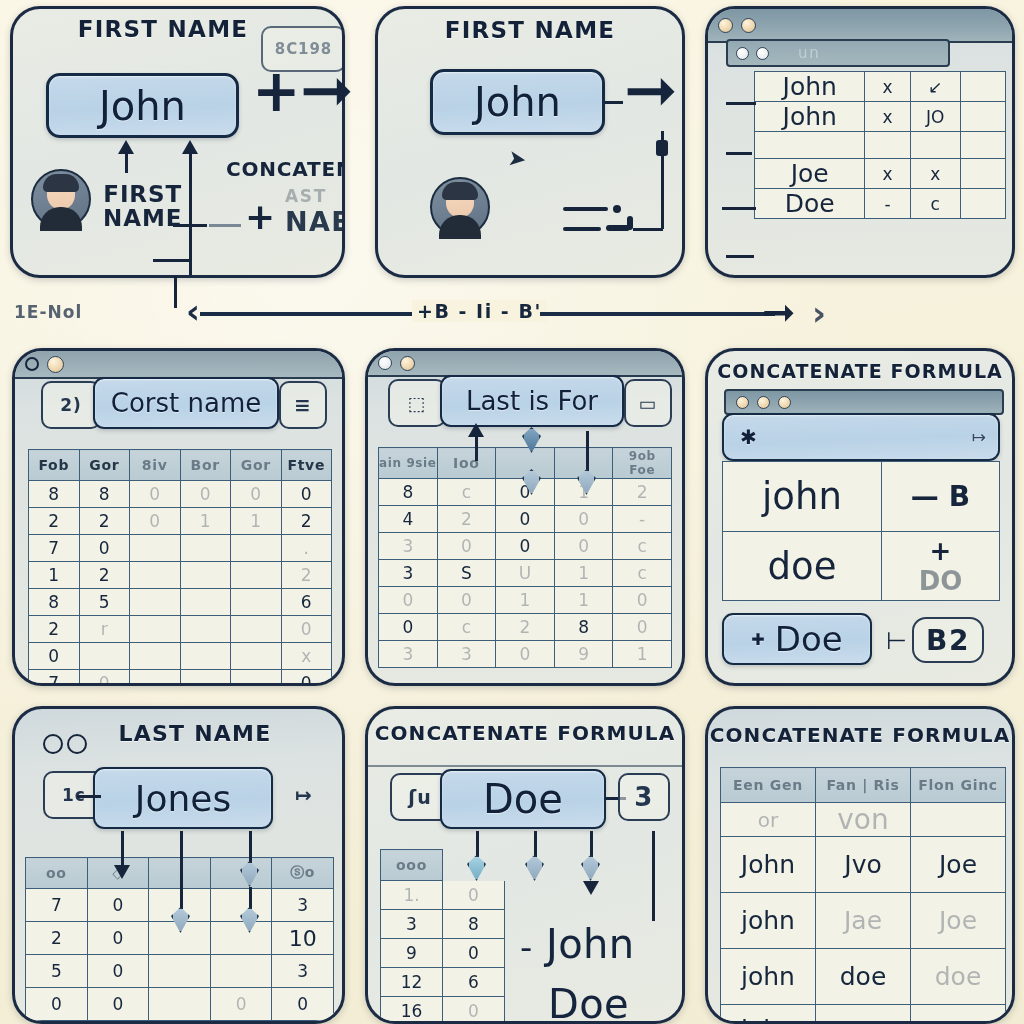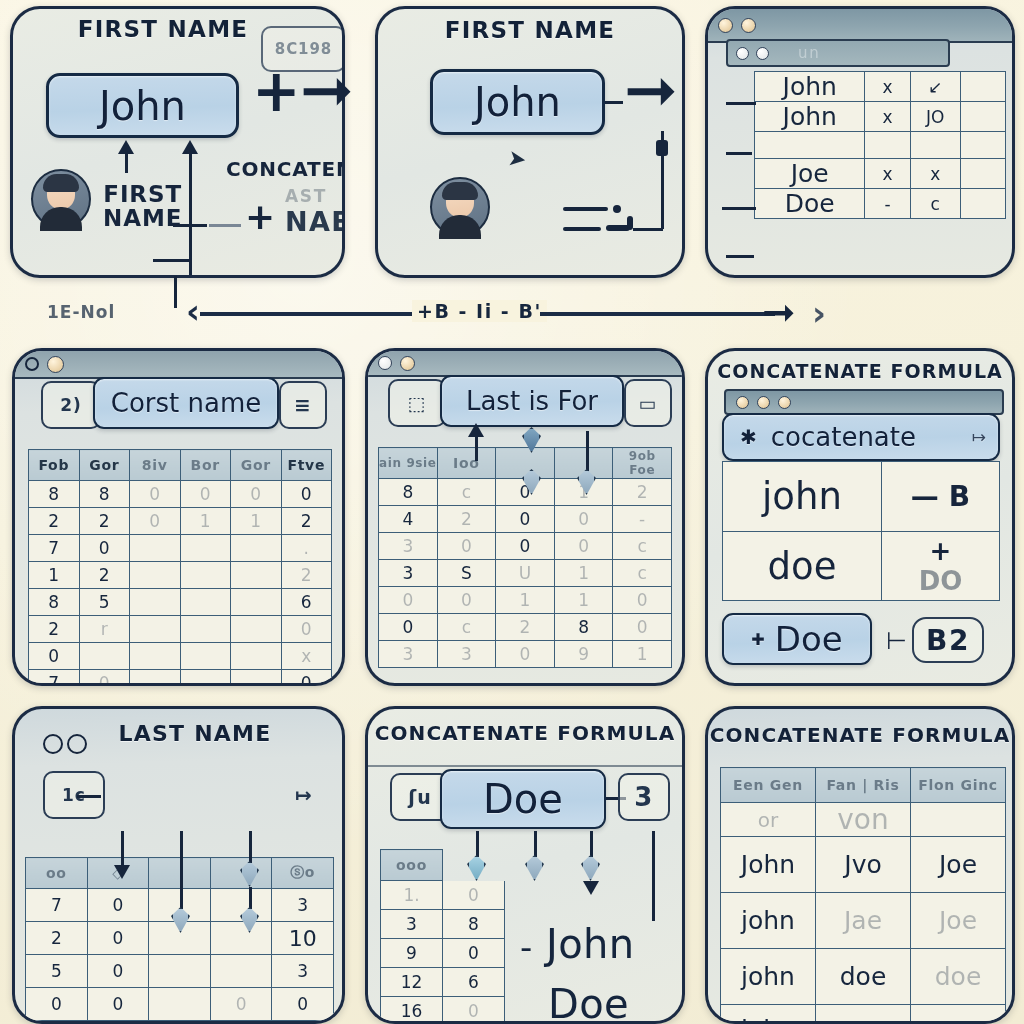--- a/index.html
+++ b/index.html
@@ -159,21 +159,21 @@
   .band-line {
     position: absolute; height: 3.5px; background: #1b2c46;
   }
   .band-label {
     position: absolute; color: #17273e; font-weight: bold;
     font-size: 19px; letter-spacing: .08em;
     background: #f8f3de; padding: 0 5px;
   }
   .band-ghost {
     position: absolute; color: #3b4a5c; font-weight: bold;
-    font-size: 17px; letter-spacing: .06em; opacity: .85; margin-left: 33px;
+    font-size: 17px; letter-spacing: .06em; opacity: .85;
   }
   .chev { position: absolute; color: #1b2c46; font-size: 34px; line-height: 1; font-weight: bold; }
 
   .stack-word {
     position: absolute; color: #15253d; font-size: 40px; font-weight: normal;
     letter-spacing: .01em;
   }
   .scribble {
     position: absolute; background: #16253c; border-radius: 2px;
   }
@@ -493,21 +493,20 @@
     <div class="cap" style="position:absolute; left:0; right:0; top:9px; font-size:19px;">CONCATENATE FORMULA</div>
 
     <div class="titlebar" style="top:38px; height:26px; left:16px; right:8px; border-radius:4px; border:2px solid #2a3c50;">
       <div class="dot" style="width:13px;height:13px;"></div>
       <div class="dot" style="width:13px;height:13px;"></div>
       <div class="dot" style="width:13px;height:13px;"></div>
     </div>
 
     <div class="field small" style="position:absolute; left:14px; top:62px; width:278px; height:48px; justify-content:flex-start; padding-left:16px; gap:14px;">
       <span style="font-size:20px;">✱</span>
-      <span>cocatenate</span>
       <span style="font-size:17px; margin-left:auto; margin-right:12px; opacity:.8;">↦</span>
     </div>
 
     <div style="position:absolute; left:14px; top:110px; width:278px; height:140px; border:1.6px solid #3c5e78; background:#f3f2e6;">
       <div style="display:flex; height:70px; border-bottom:1.6px solid #3c5e78;">
         <div style="flex:1.35; display:flex; align-items:center; justify-content:center; font-size:37px; color:#16253c; border-right:1.6px solid #3c5e78;">john</div>
         <div style="flex:1; display:flex; align-items:center; justify-content:center; gap:10px; font-size:28px; font-weight:bold; color:#16253c;">
           <span>—</span>
           <span>B</span>
         </div>
@@ -528,20 +527,21 @@
     <div style="position:absolute; left:178px; top:276px; font-size:24px; color:#16253c;">⊢</div>
     <div class="ghostbox" style="position:absolute; left:204px; top:266px; width:72px; height:46px; font-size:28px; border-radius:14px; color:#16253c;">B2</div>
   </div>
 
   <div class="panel win" style="left:12px; top:706px; width:333px; height:318px;">
     <div class="cap" style="position:absolute; left:80px; top:12px; width:200px; font-size:22px;">LAST NAME</div>
     <div class="dot ring" style="position:absolute; left:28px; top:25px; width:20px; height:20px;"></div>
     <div class="dot ring" style="position:absolute; left:52px; top:25px; width:20px; height:20px;"></div>
 
     <div class="ghostbox" style="position:absolute; left:28px; top:62px; width:62px; height:48px; font-size:17px;">1c</div>
+    <div class="field small" style="position:absolute; left:78px; top:58px; width:180px; height:62px; font-size:36px;">Jones</div>
     <div class="ghostbox" style="position:absolute; left:262px; top:62px; width:54px; height:48px; font-size:20px; border:none; background:transparent;">↦</div>
     <div class="hline" style="left:62px; top:86px; width:24px;"></div>
 
     <div style="position:absolute; left:10px; top:148px; right:8px; bottom:0;">
       <table class="grid">
         <thead>
           <tr>
             <th class="faded">oo</th>
             <th class="faded">◇</th>
             <th class="faded"></th>

